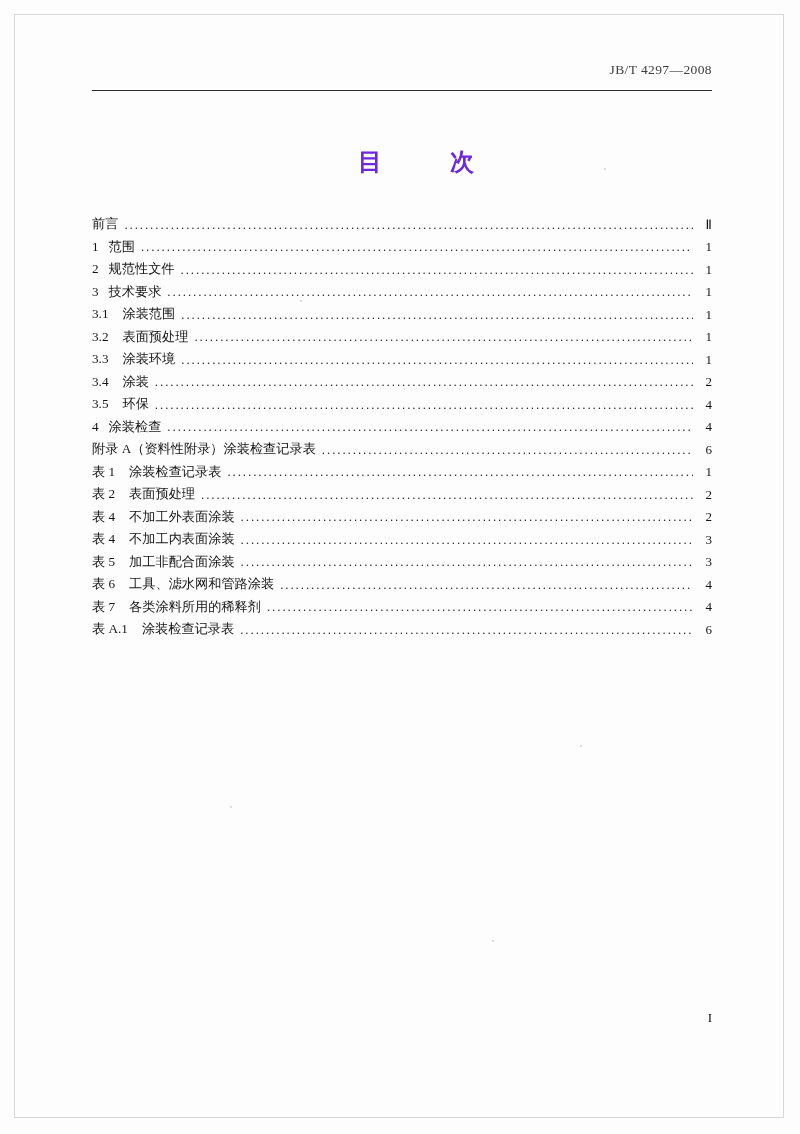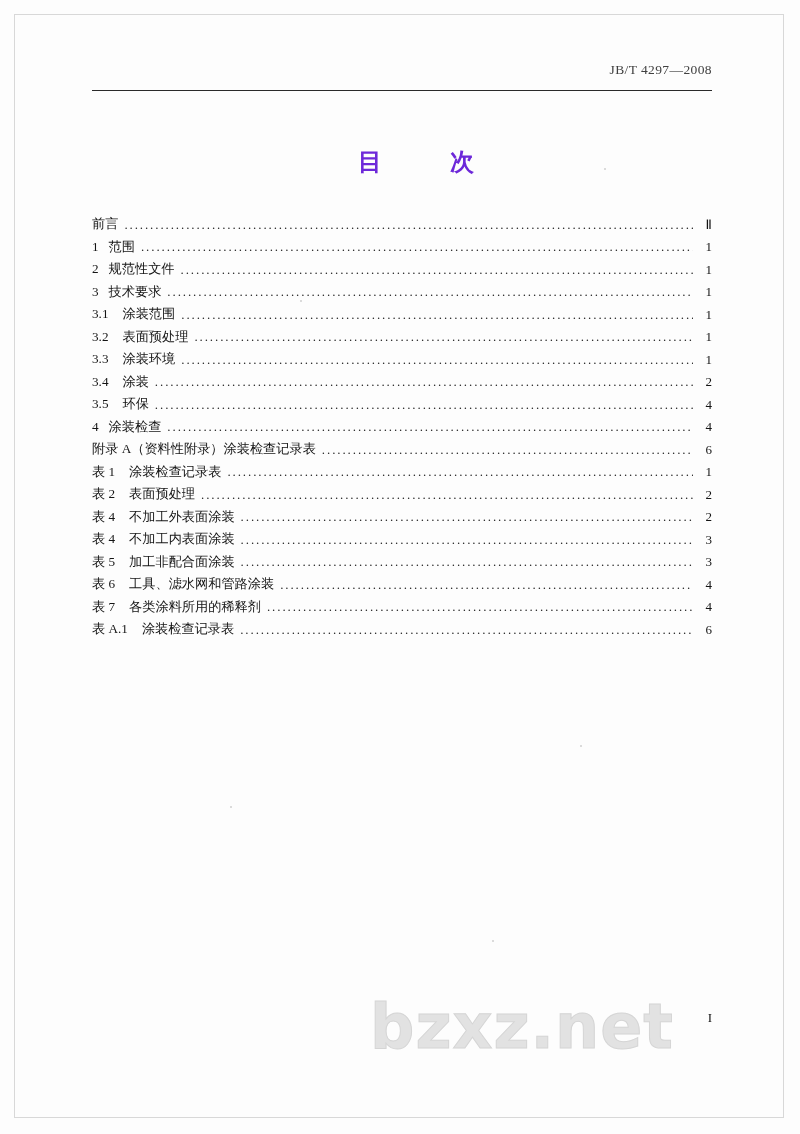--- a/index.html
+++ b/index.html
@@ -236,21 +236,20 @@
         <span class="toc-dots"></span>
         <span class="toc-page">4</span>
       </div>
       <div class="toc-row">
         <span class="toc-label"><span class="toc-num">表 A.1</span><span class="toc-gap-2"></span><span>涂装检查记录表</span></span>
         <span class="toc-dots"></span>
         <span class="toc-page">6</span>
       </div>
     </div>
 
-  <div id="watermark">bzxz.net</div>
   <div id="folio">I</div>
 
   <span class="speck" style="left:300px; top:300px; width:2px; height:2px;"></span>
   <span class="speck" style="left:604px; top:168px; width:2px; height:2px;"></span>
   <span class="speck" style="left:580px; top:745px; width:2px; height:2px;"></span>
   <span class="speck" style="left:230px; top:806px; width:2px; height:2px;"></span>
   <span class="speck" style="left:492px; top:940px; width:2px; height:2px;"></span>
 </div>
 
 </body></html>

